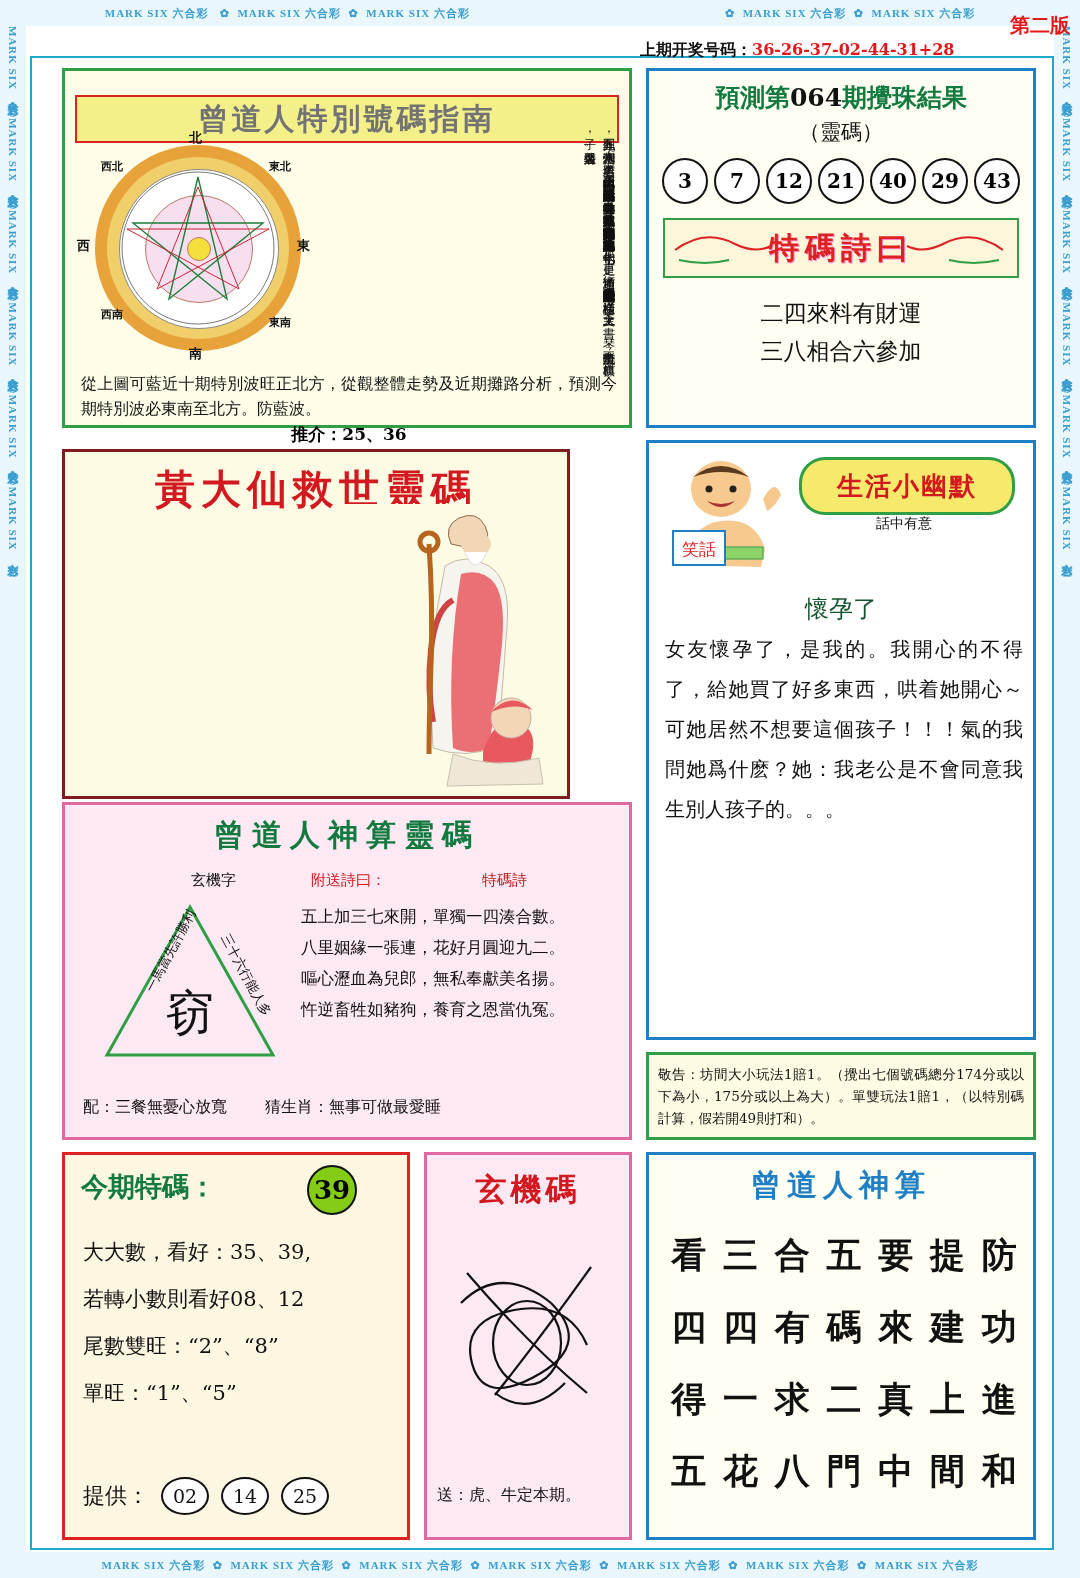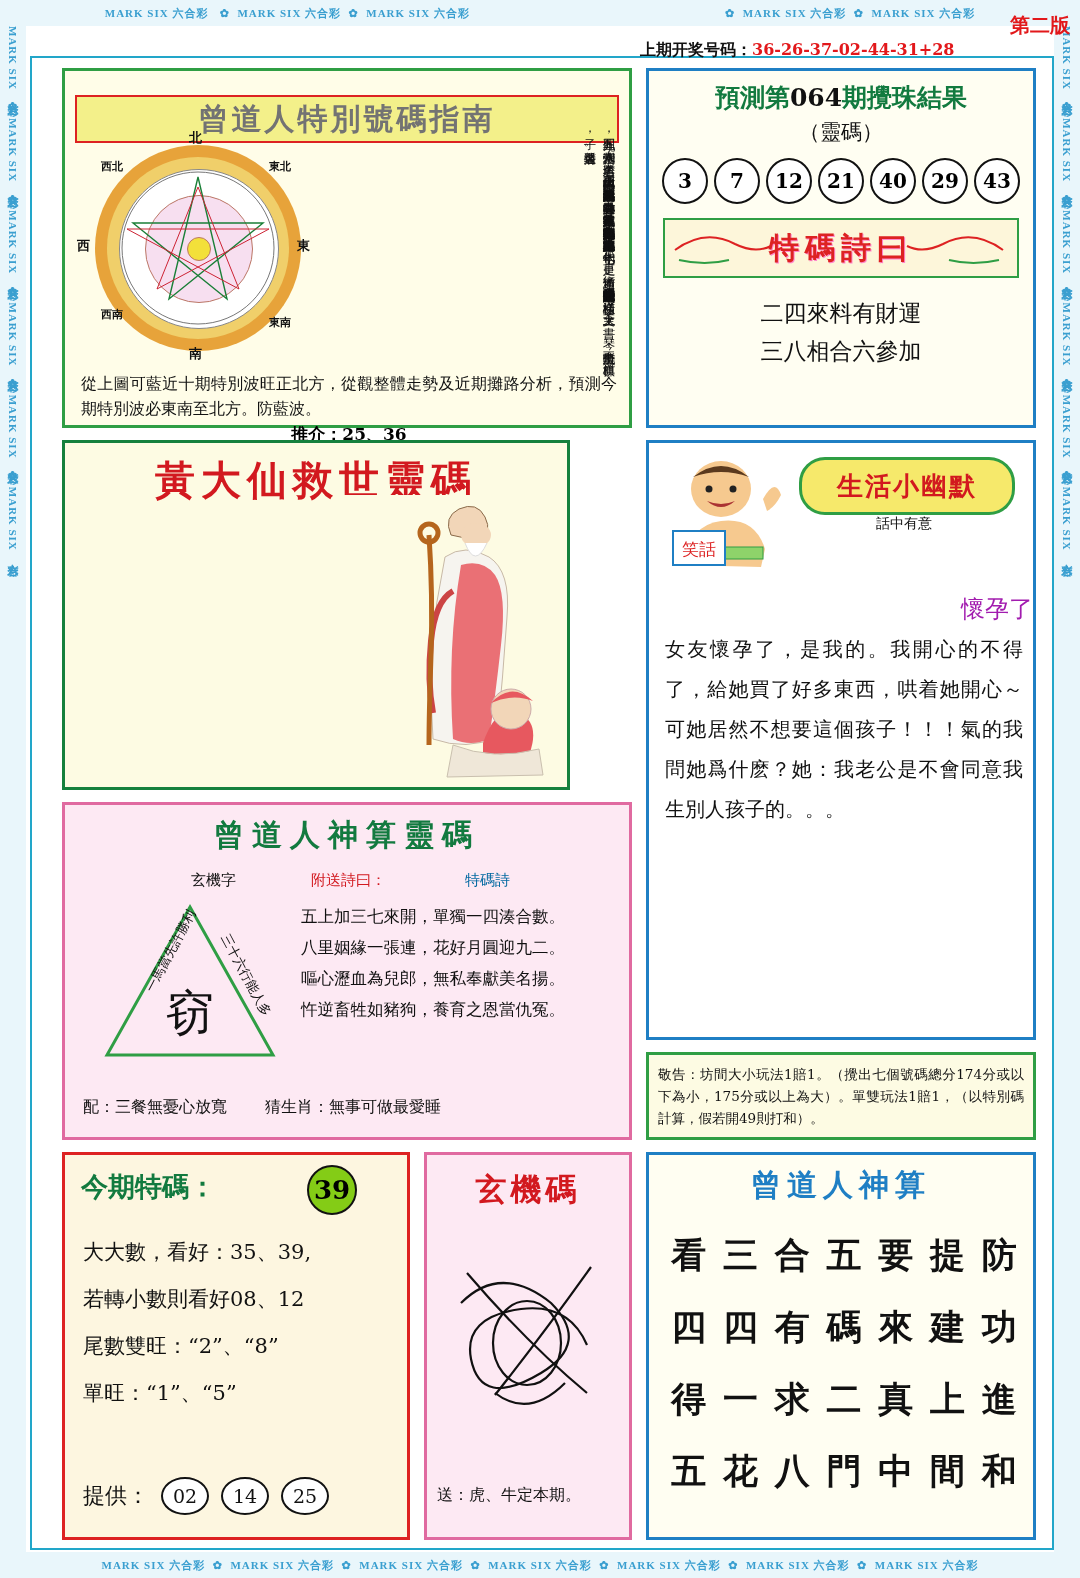--- a/index.html
+++ b/index.html
@@ -72,49 +72,49 @@
         display:flex;align-items:center;justify-content:center;font-size:20px;font-weight:bold;
         font-family:"DejaVu Serif",serif;}
   .poem-head{position:relative;margin:14px 14px 0 14px;height:56px;background:#fdf6da;border:2px solid #2f9e44;
              display:flex;align-items:center;justify-content:center;}
   .poem-head span{font-size:30px;font-weight:bold;color:#d22;letter-spacing:6px;
                   font-family:"DejaVu Serif",serif;text-shadow:1px 1px 0 #f8c;}
   .poem-body{margin-top:16px;text-align:center;font-size:23px;line-height:38px;
              font-family:"DejaVu Serif",serif;color:#111;}
 
   
-  #p3{left:62px;top:440px;width:508px;height:350px;background:#fdfbe3;border:3px solid #15803d;}
+  #p3{left:62px;top:449px;width:508px;height:350px;background:#fdfbe3;border:3px solid #7f1d1d;}
   #p3 .hdr{text-align:center;margin-top:10px;font-size:40px;font-weight:bold;color:#d2191f;
            letter-spacing:6px;font-family:"DejaVu Serif",serif;}
   .p3-text{position:absolute;left:18px;top:72px;width:330px;height:258px;
            writing-mode:vertical-rl;text-orientation:upright;font-size:15px;line-height:27px;
            font-family:"DejaVu Serif",serif;color:#111;}
   .sage{position:absolute;right:14px;top:52px;width:220px;height:286px;}
 
   
   #p4{left:646px;top:440px;width:390px;height:600px;background:#ffffff;border:3px solid #1f7fc4;}
   .humor-badge{position:absolute;left:150px;top:14px;width:210px;height:52px;border-radius:26px;
                background:#f6e96b;border:3px solid #2f9e44;display:flex;align-items:center;justify-content:center;
                font-size:26px;font-weight:bold;color:#d2191f;font-family:"DejaVu Serif",serif;letter-spacing:2px;}
   .humor-sub{position:absolute;left:150px;top:72px;width:210px;text-align:center;font-size:14px;color:#111;
              font-family:"DejaVu Serif",serif;}
   .humor-face{position:absolute;left:14px;top:12px;width:130px;height:120px;}
-  .humor-title{position:absolute;left:0;top:150px;width:100%;text-align:right;font-size:24px;
-               font-family:"DejaVu Serif",serif;color:#a21caf;}
+  .humor-title{position:absolute;left:0;top:150px;width:100%;text-align:center;font-size:24px;
+               font-family:"DejaVu Serif",serif;color:#14532d;}
   .humor-body{position:absolute;left:16px;top:186px;width:358px;font-size:20px;line-height:40px;
               font-family:"DejaVu Serif",serif;color:#111;text-align:justify;}
 
   
   #p5{left:62px;top:802px;width:570px;height:338px;background:#fde9f3;border:3px solid #e06aa0;}
   #p5 .hdr{text-align:center;margin-top:10px;font-size:30px;font-weight:bold;color:#127a3f;
            letter-spacing:8px;font-family:"DejaVu Serif",serif;}
   .p5-labels{position:absolute;left:16px;top:66px;width:536px;font-size:15px;font-family:"DejaVu Serif",serif;}
   .p5-labels .l1{position:absolute;left:110px;color:#111;}
   .p5-labels .l2{position:absolute;left:230px;color:#d2191f;}
-  .p5-labels .l3{position:absolute;left:384px;color:#0369a1;}
+  .p5-labels .l3{position:absolute;left:401px;color:#b91c1c;}
   .tri{position:absolute;left:30px;top:92px;width:190px;height:170px;}
   .p5-poem{position:absolute;left:236px;top:96px;width:320px;font-size:16.5px;line-height:31px;
            font-family:"DejaVu Serif",serif;color:#111;}
   .p5-foot{position:absolute;left:18px;top:292px;width:536px;font-size:16px;
            font-family:"DejaVu Serif",serif;color:#111;display:flex;gap:38px;}
 
   
   #pnotice{left:646px;top:1052px;width:390px;height:88px;background:#fdfbe3;border:3px solid #2f9e44;}
   #pnotice .txt{padding:8px 9px;font-size:13.5px;line-height:22px;color:#111;
                 font-family:"DejaVu Serif",serif;text-align:justify;}

